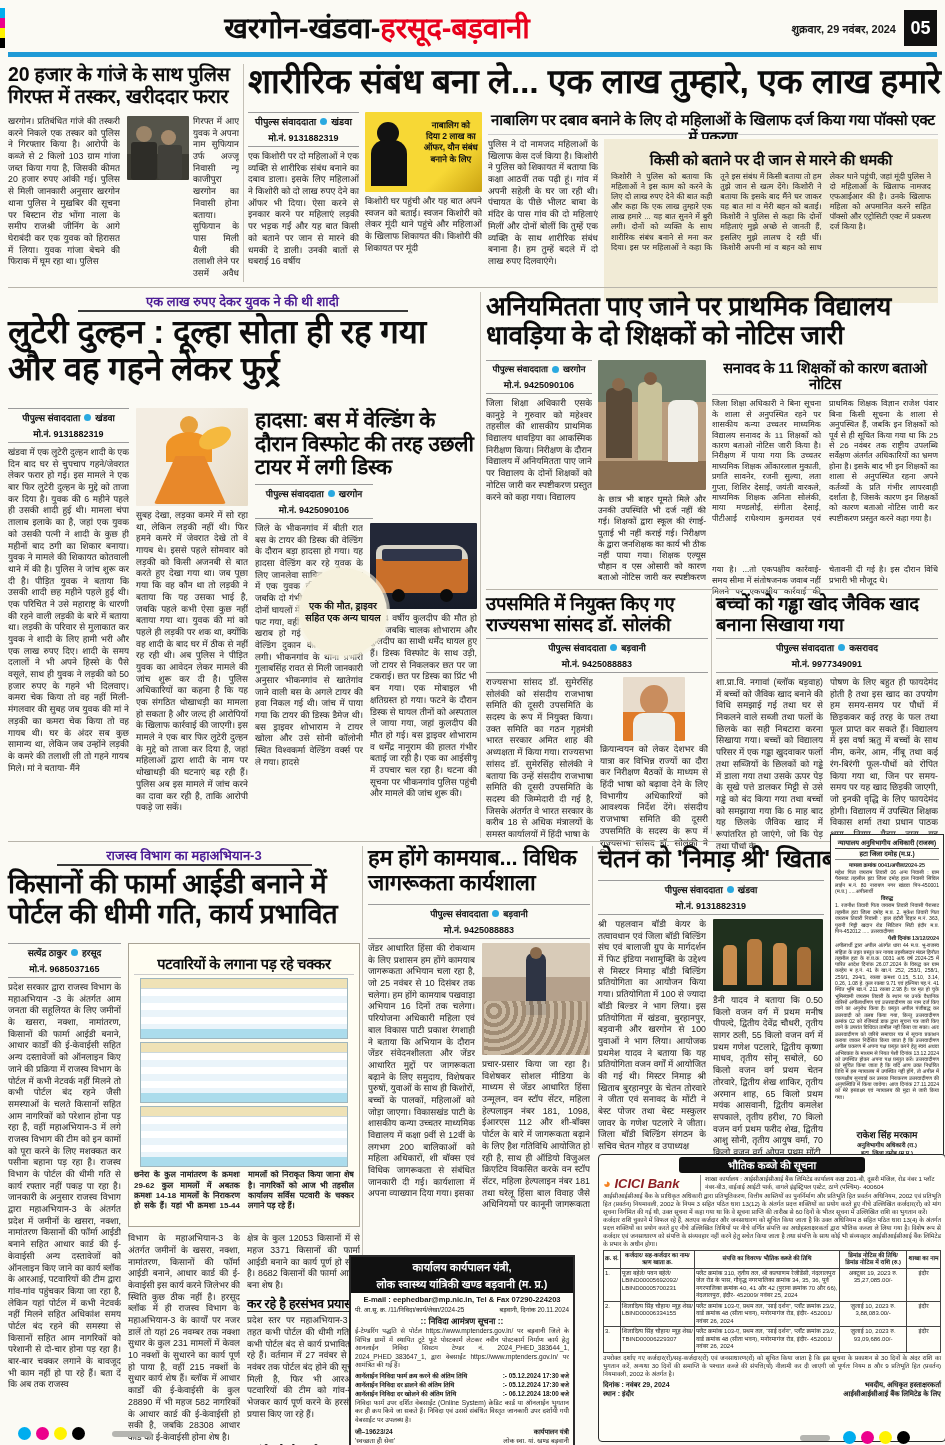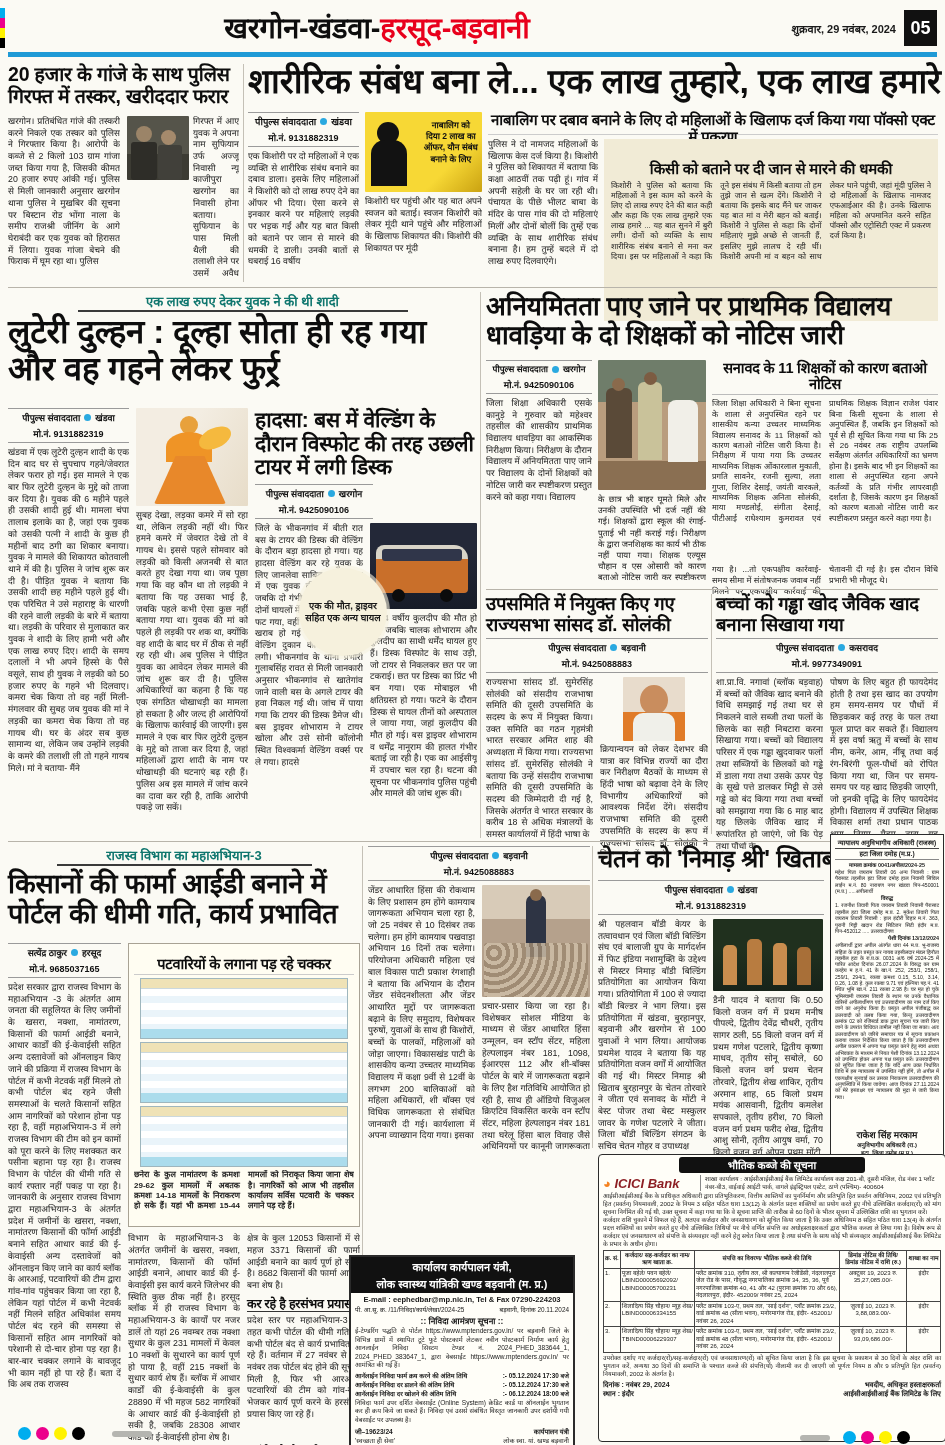--- a/index.html
+++ b/index.html
@@ -8,21 +8,21 @@
   .hl{font-weight:700;color:#0d0d0d;line-height:1.12;letter-spacing:-0.2px;}
   .body-txt{font-size:8.8px;line-height:1.33;text-align:justify;color:#222;overflow:hidden;}
   .small-txt{font-size:8.2px;line-height:1.3;text-align:justify;color:#222;overflow:hidden;}
   .byline{display:flex;align-items:center;justify-content:center;gap:4px;font-size:9.5px;font-weight:700;padding:2px 0;border-top:1px solid #9a9a9a;color:#111;}
   .dot{width:7px;height:7px;border-radius:50%;background:#2aa9e0;display:inline-block;flex:0 0 auto;}
   .phone{font-size:9px;font-weight:700;text-align:center;padding:1px 0 2px;border-bottom:1px solid #9a9a9a;margin-bottom:4px;color:#111;}
   .cols2{columns:2;column-gap:8px;}
   .cols3{columns:3;column-gap:8px;}
   .vline{position:absolute;width:1px;background:#c4c0b6;}
   .hline{position:absolute;height:1px;background:#b8b4aa;}
-  .kicker{font-weight:700;text-align:center;border-bottom:2px solid #3a3a3a;color:#0f766e;}
+  .kicker{font-weight:700;text-align:center;border-bottom:2px solid #3a3a3a;color:#4c1d95;}
   .photo{position:relative;overflow:hidden;border-radius:1px;}
   .figure{position:absolute;border-radius:3px;}
   .box-beige{background:#f1ebd6;}
   .boxed{border:1.5px solid #2b2b2b;background:#fffef8;}
   .blackbar{background:#111;color:#fff;font-weight:700;text-align:center;}
   .mini-table{border:1px solid #9fb6bd;background:#fff;margin:3px auto;width:94%;}
   .mini-table .th{height:9px;background:#efe2b6;border-bottom:1px solid #cbd8dd;}
   .mini-table .tb{height:40px;background:repeating-linear-gradient(180deg,#ffffff 0 7px,#eaf4fa 7px 14px);}
   .mini-table .tf{height:9px;background:#abdcec;}
   .sig{text-align:center;font-weight:700;}
@@ -78,21 +78,21 @@
             <div class="figure" style="left:6px;top:28px;width:36px;height:46px;border-radius:14px 14px 0 0;background:#121212;"></div>
           </div>
           <div style="width:48%;font-size:8.6px;font-weight:700;color:#111;padding:8px 4px 0 0;text-align:center;line-height:1.3;">नाबालिग को दिया 2 लाख का ऑफर, यौन संबंध बनाने के लिए</div>
         </div>
         <div class="body-txt" style="height:90px;margin-top:4px;">किशोरी घर पहुंची और यह बात अपने स्वजन को बताई। स्वजन किशोरी को लेकर मूंदी थाने पहुंचे और महिलाओं के खिलाफ शिकायत की। किशोरी की शिकायत पर मूंदी</div>
       </div>
       <div style="flex:1;">
         <div class="hl" style="font-size:15px;text-align:center;height:22px;border-bottom:1px solid #ccc;margin-bottom:4px;">नाबालिग पर दबाव बनाने के लिए दो महिलाओं के खिलाफ दर्ज किया गया पॉक्सो एक्ट में प्रकरण</div>
         <div style="display:flex;gap:6px;">
           <div class="body-txt" style="width:110px;height:146px;">पुलिस ने दो नामजद महिलाओं के खिलाफ केस दर्ज किया है। किशोरी ने पुलिस को शिकायत में बताया कि कक्षा आठवीं तक पढ़ी हूं। गांव में अपनी सहेली के घर जा रही थी। पंचायत के पीछे भीलट बाबा के मंदिर के पास गांव की दो महिलाएं मिलीं और दोनों बोलीं कि तुम्हें एक व्यक्ति के साथ शारीरिक संबंध बनाना है। हम तुम्हें बदले में दो लाख रुपए दिलवाएंगे।</div>
-          <div class="box-beige" style="flex:1;padding:22px 7px;height:138px;">
+          <div class="box-beige" style="flex:1;padding:13px 7px;height:138px;">
             <div class="hl" style="font-size:15px;text-align:center;margin-bottom:3px;">किसी को बताने पर दी जान से मारने की धमकी</div>
             <div class="small-txt cols3" style="height:112px;font-size:7.8px;">किशोरी ने पुलिस को बताया कि महिलाओं ने इस काम को करने के लिए दो लाख रुपए देने की बात कही और कहा कि एक लाख तुम्हारे एक लाख हमारे ... यह बात सुनने में बुरी लगी। दोनों को व्यक्ति के साथ शारीरिक संबंध बनाने से मना कर दिया। इस पर महिलाओं ने कहा कि तूने इस संबंध में किसी बताया तो हम तुझे जान से खत्म देंगे। किशोरी ने बताया कि इसके बाद मैंने घर जाकर यह बात मां व मेरी बहन को बताई। किशोरी ने पुलिस से कहा कि दोनों महिलाएं मुझे अच्छे से जानती हैं, इसलिए मुझे लालच दे रही थीं। किशोरी अपनी मां व बहन को साथ लेकर थाने पहुंची, जहां मूंदी पुलिस ने दो महिलाओं के खिलाफ नामजद एफआईआर की है। उनके खिलाफ महिला को अपमानित करने सहित पॉक्सो और एट्रोसिटी एक्ट में प्रकरण दर्ज किया है।</div>
           </div>
         </div>
       </div>
     </div>
   </div>
 
   <div class="hline" style="left:8px;top:287px;width:929px;"></div>
 
@@ -258,20 +258,21 @@
             <div style="font-size:8.8px;font-weight:700;text-align:right;">- संगीता मेहतो, तहसीलदार हरसूद।</div>
           </div>
         </div>
       </div>
     </div>
   </div>
 
   <div class="vline" style="left:362px;top:846px;height:570px;"></div>
 
   <div class="abs" style="left:368px;top:846px;width:222px;height:360px;">
+    <div class="hl" style="font-size:22px;height:58px;">हम होंगे कामयाब... विधिक जागरूकता कार्यशाला</div>
     <div class="byline" style="font-size:9px;">
       <span>पीपुल्स संवाददाता</span>
         <span class="dot"></span>
         <span>बड़वानी</span>
     </div>
     <div class="phone">मो.नं. 9425088883</div>
     <div style="display:flex;gap:7px;">
       <div class="body-txt" style="width:107px;height:268px;">जेंडर आधारित हिंसा की रोकथाम के लिए प्रशासन हम होंगे कामयाब जागरूकता अभियान चला रहा है, जो 25 नवंबर से 10 दिसंबर तक चलेगा। हम होंगे कामयाब पखवाड़ा अभियान 16 दिनों तक चलेगा। परियोजना अधिकारी महिला एवं बाल विकास पाटी प्रकाश रंगशाही ने बताया कि अभियान के दौरान जेंडर संवेदनशीलता और जेंडर आधारित मुद्दों पर जागरूकता बढ़ाने के लिए समुदाय, विशेषकर पुरुषों, युवाओं के साथ ही किशोरों, बच्चों के पालकों, महिलाओं को जोड़ा जाएगा। विकासखंड पाटी के शासकीय कन्या उच्चतर माध्यमिक विद्यालय में कक्षा 9वीं से 12वीं के लगभग 200 बालिकाओं को महिला अधिकारों, शी बॉक्स एवं विधिक जागरूकता से संबंधित जानकारी दी गई। कार्यशाला में अपना व्याख्यान दिया गया। इसका</div>
       <div style="width:108px;">
         <div class="photo" style="width:108px;height:112px;background:linear-gradient(180deg,#d8cbb8 0 30%,#b5a18c 30% 100%);">

